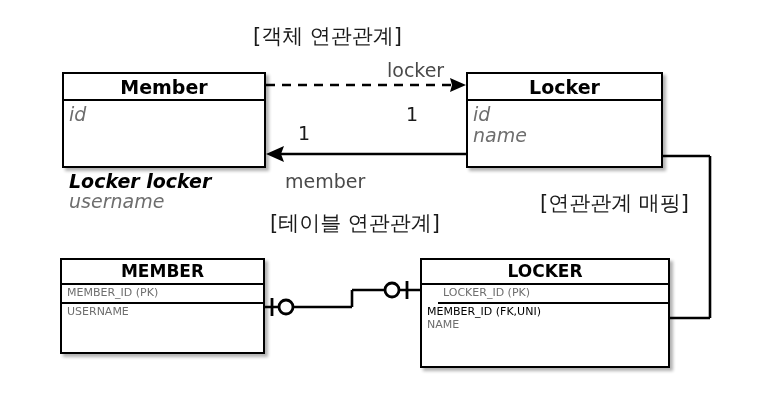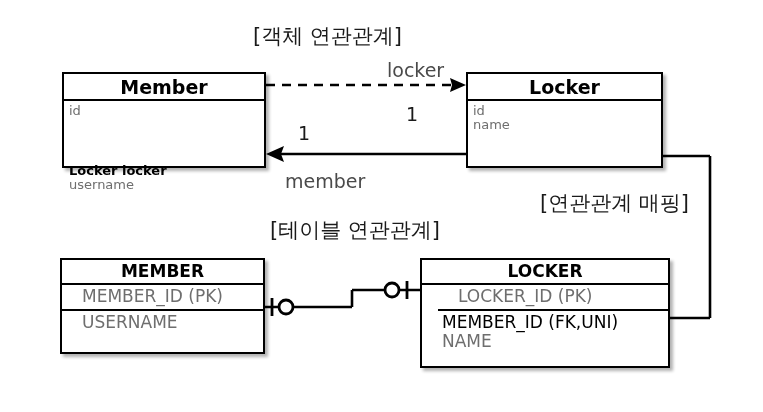--- a/index.html
+++ b/index.html
@@ -52,34 +52,35 @@
   .cls { }
   .cls .box-title {
     font-size: 19px;
     padding-top: 4px;
     height: 27px;
   }
   .cls .attr-list {
     padding: 3px 0 0 5px;
   }
   .cls .attr {
-    font-size: 13px;
+    font-size: 19px;
+    font-style: italic;
   }
 
   
   .tbl .box-title {
     font-size: 17px;
     padding-top: 3px;
     height: 25px;
   }
   .tbl .row {
     color: #6e6e6e;
-    font-size: 17px;
+    font-size: 11px;
     line-height: 1.12;
-    padding-left: 20px;
+    padding-left: 5px;
     white-space: nowrap;
     box-sizing: border-box;
   }
   .tbl .row.bold {
     color: #000000;
     font-weight: 400;
   }
 
   
   .label {
@@ -109,21 +110,21 @@
     pointer-events: none;
   }
 </style>
 </head>
 <body>
 
 <div id="canvas">
 
   <div class="label section-label" style="left:253px; top:26px;">[객체 연관관계]</div>
 
-  <div class="label section-label" style="left:270px; top:220px;">[테이블 연관관계]</div>
+  <div class="label section-label" style="left:270px; top:213px;">[테이블 연관관계]</div>
 
   <div class="label section-label" style="left:540px; top:193px;">[연관관계 매핑]</div>
 
   <div class="label edge-label" style="left:387px; top:61px;">locker</div>
 
   <div class="label edge-label" style="left:285px; top:172px;">member</div>
 
   <div class="label mult-label" style="left:406px; top:105px;">1</div>
 
   <div class="label mult-label" style="left:298px; top:124px;">1</div>

